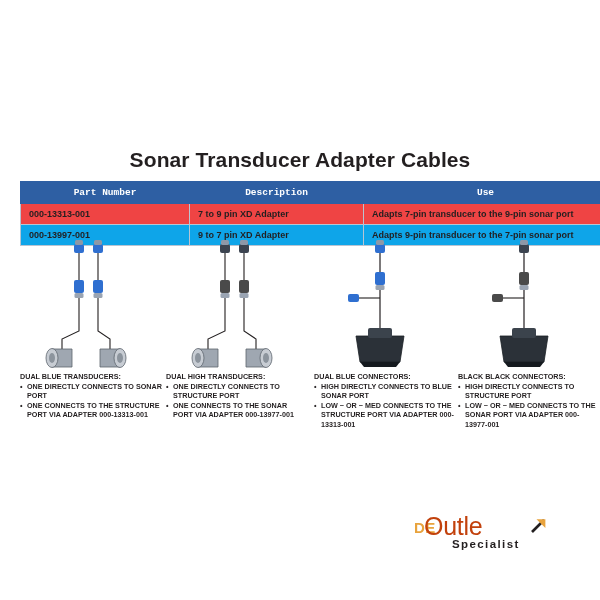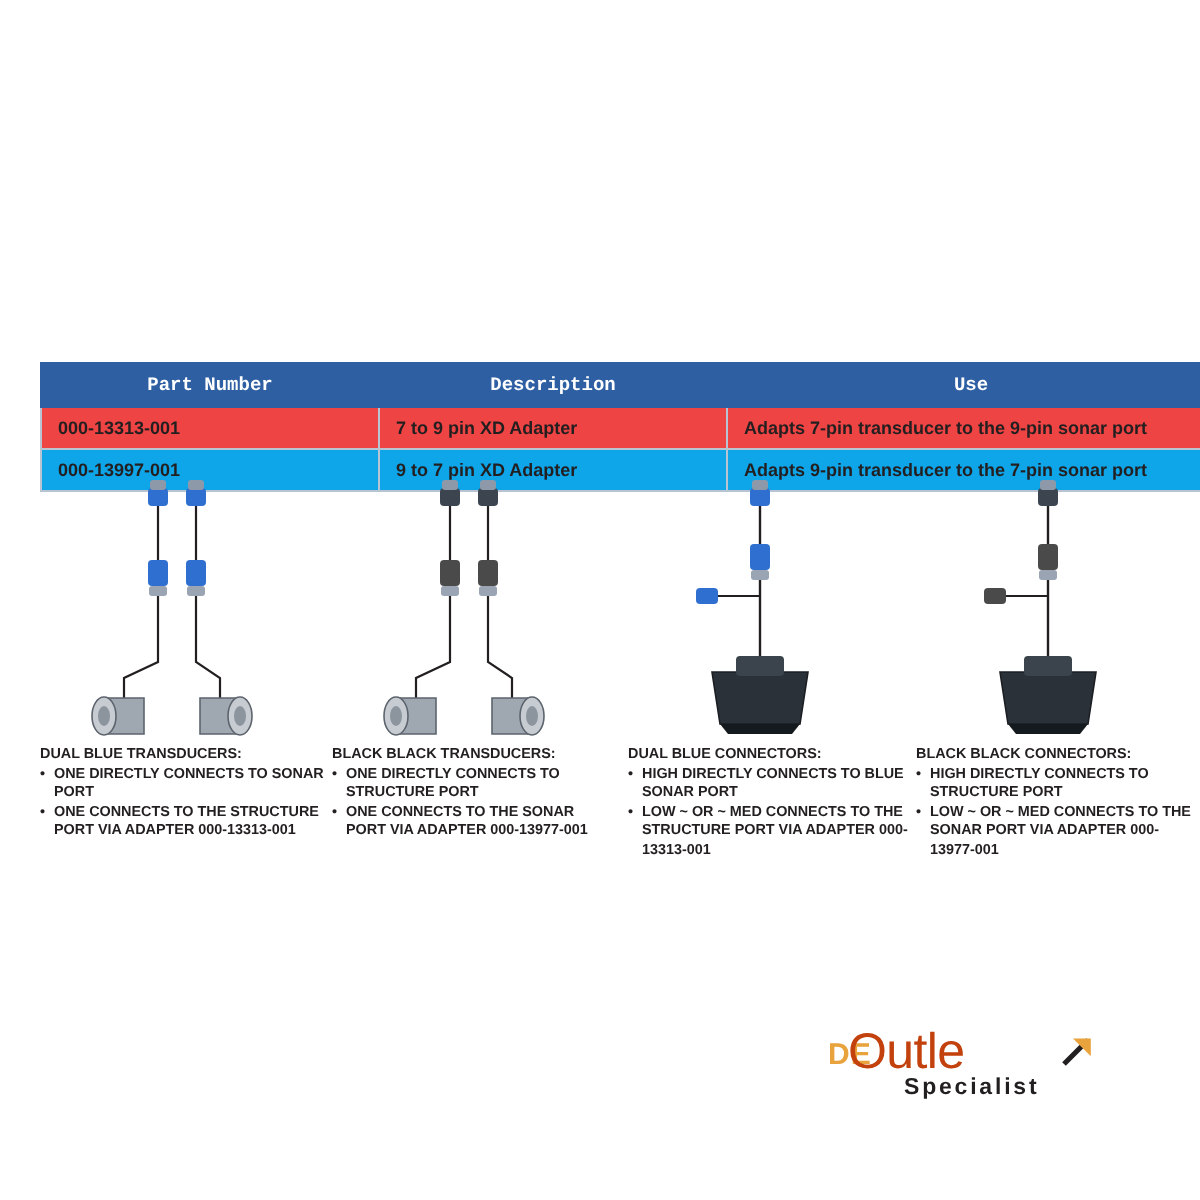--- a/index.html
+++ b/index.html
@@ -155,20 +155,21 @@
     font-weight: bold;
     color: #231f20;
     letter-spacing: 1.4px;
   }
 </style>
 </head>
 <body>
 
 <div class="page">
 
+  <div class="title">Sonar Transducer Adapter Cables</div>
 
   <table class="spec-table">
     <thead>
       <tr>
         <th class="col-part">Part Number</th>
         <th class="col-desc">Description</th>
         <th class="col-use">Use</th>
       </tr>
     </thead>
     <tbody>
@@ -248,21 +249,21 @@
           <ellipse cx="38" cy="122" rx="6" ry="9.5" fill="#c7ccd3" stroke="#5d646d" stroke-width="0.8"></ellipse>
           <ellipse cx="38" cy="122" rx="3" ry="5" fill="#8c949d"></ellipse>
         </g>
         <g>
           <path d="M106,113 L86,113 L86,131 L106,131 Z" fill="#9fa7b1" stroke="#5d646d" stroke-width="0.8"></path>
           <ellipse cx="106" cy="122" rx="6" ry="9.5" fill="#c7ccd3" stroke="#5d646d" stroke-width="0.8"></ellipse>
           <ellipse cx="106" cy="122" rx="3" ry="5" fill="#8c949d"></ellipse>
         </g>
       </svg>
       <div class="fig-caption">
-        <span class="cap-line">BLACK BLACK TRANSDUCERS:</span>
+        <span class="cap-line">DUAL HIGH TRANSDUCERS:</span>
         <div class="bullet-row">
           <span class="dot">•</span>
           <span class="txt">ONE DIRECTLY CONNECTS TO STRUCTURE PORT</span>
         </div>
         <div class="bullet-row">
           <span class="dot">•</span>
           <span class="txt">ONE CONNECTS TO THE SONAR PORT VIA ADAPTER 000-13977-001</span>
         </div>
       </div>
     </div>

